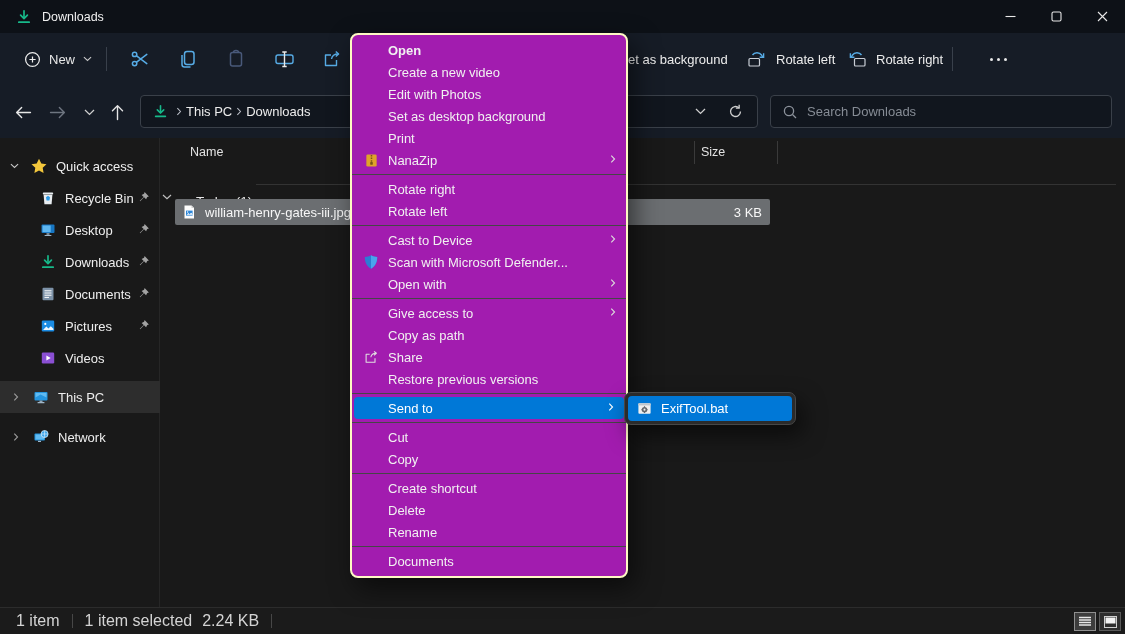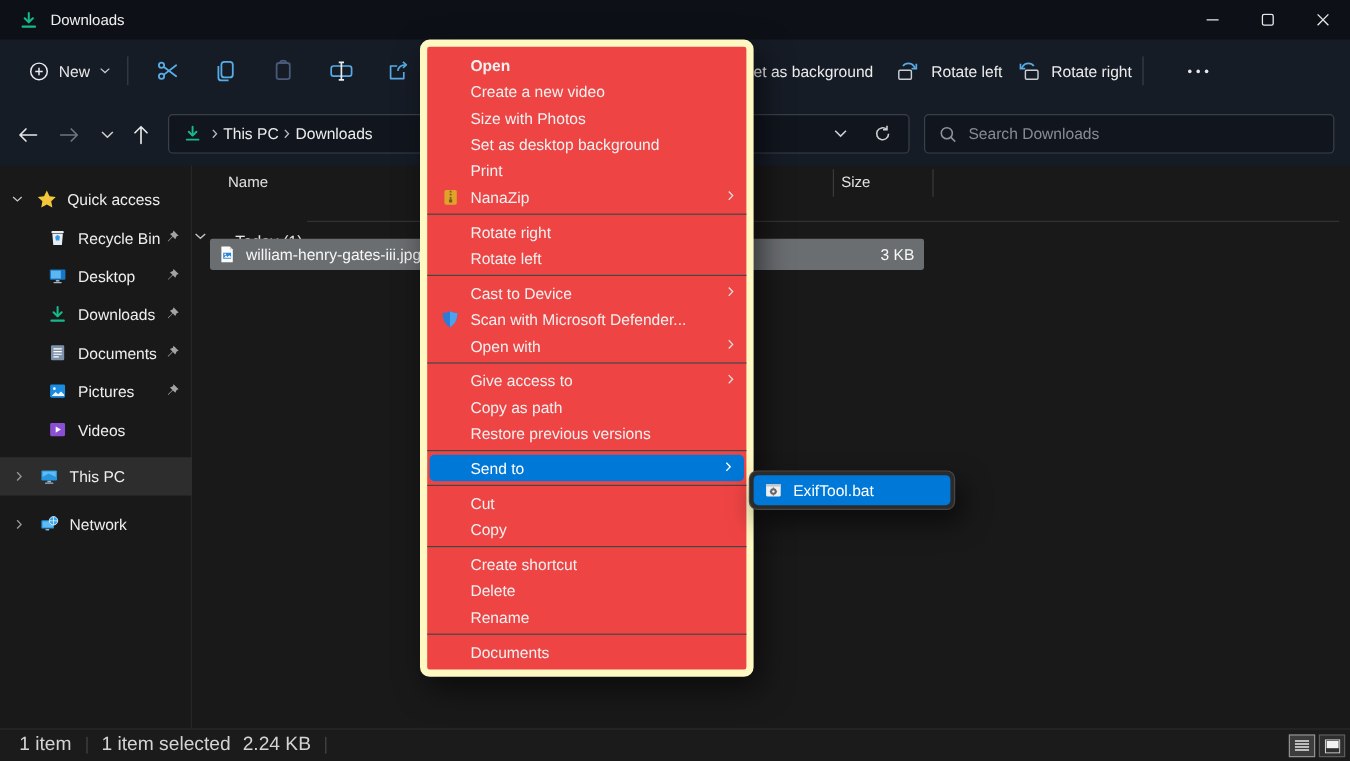--- a/index.html
+++ b/index.html
@@ -48,21 +48,21 @@
   .colhead { position:absolute; color:#e2e2e2; font-size:12.5px; }
   .coldiv { position:absolute; width:1px; height:23px; top:141px; background:#3a3a3a; }
   #group-row { position:absolute; left:162px; top:175px; display:flex; align-items:flex-start; gap:24px; color:#e8e8e8;margin-top:19px; }
   #group-line { position:absolute; left:256px; top:184px; width:860px; height:1px; background:#333333; }
   #file-row { position:absolute; left:175px; top:199px; width:595px; height:26px; background:#6b6e71; border-radius:2px; display:flex; align-items:center; z-index:1; }
   #file-row .fname { margin-left:8px; color:#f7f7f7; }
   #file-row .fsize { position:absolute; right:8px; color:#f7f7f7; }
   #file-row .fic { margin-left:6px; }
 
   
-  #ctx { position:absolute; left:350px; top:33px; width:278px; background:#ef4444; border:6px solid #fef9c3; border-radius:8px; padding:4px 0; box-shadow:6px 10px 26px rgba(0,0,0,.55); z-index:100; }
+  #ctx { position:absolute; left:350px; top:33px; width:278px; background:#a21caf; border:2px solid #fef9c3; border-radius:8px; padding:4px 0; box-shadow:6px 10px 26px rgba(0,0,0,.55); z-index:100; }
   .mi { position:relative; height:22px; display:flex; align-items:center; padding-left:36px; color:#f1f1f1; font-size:13px; }
   .mi.bold { font-weight:700; }
   .mi.hl { background:#0078d7; margin:0 2px; padding-left:34px; border-radius:4px; color:#ffffff; }
   .mi-ic { position:absolute; left:10px; top:2px; width:18px; height:18px; display:flex; align-items:center; justify-content:center; }
   .mi-arrow { position:absolute; right:10px; top:5px; }
   .msep { height:1px; margin:3px 0; background:#464646; }
 
   #submenu { position:absolute; left:624px; top:392px; width:172px; background:#2b2b2b; border:1px solid #474747; border-radius:7px; padding:3px; box-shadow:6px 10px 22px rgba(0,0,0,.55); z-index:110; }
   .smi { height:25px; background:#0078d7; border-radius:4px; display:flex; align-items:center; gap:9px; padding:0 9px; color:#ffffff; font-size:13px; }
 
@@ -402,21 +402,21 @@
 </div>
 
 <div id="ctx">
   <div class="mi bold">
       <span>Open</span>
     </div>
   <div class="mi">
       <span>Create a new video</span>
     </div>
   <div class="mi">
-      <span>Size with Photos</span>
+      <span>Edit with Photos</span>
     </div>
   <div class="mi">
       <span>Set as desktop background</span>
     </div>
   <div class="mi">
       <span>Print</span>
     </div>
   <div class="mi">
     <span class="mi-ic">
         <svg width="15" height="15" viewBox="0 0 16 16">
@@ -470,20 +470,30 @@
     <span>Give access to</span>
     <span class="mi-arrow">
         <svg width="6" height="10" viewBox="0 0 7 11">
           <polyline points="1.5,1.5 5.3,5.5 1.5,9.5" fill="none" stroke="#dcdcdc" stroke-width="1.3"></polyline>
         </svg>
       </span>
   </div>
   <div class="mi">
       <span>Copy as path</span>
     </div>
+  <div class="mi">
+    <span class="mi-ic">
+        <svg width="16" height="16" viewBox="0 0 18 18" fill="none" stroke="#e0e0e0" stroke-width="1.2" stroke-linejoin="round">
+          <path d="M13.5 10.5v4.5h-10v-9h4"></path>
+          <path d="M8.8 9.3C9.3 6.3 11.6 4.8 14.8 4.8"></path>
+          <path d="M12.4 2.6l2.6 2.2-2.6 2.2"></path>
+        </svg>
+      </span>
+    <span>Share</span>
+  </div>
   <div class="mi">
       <span>Restore previous versions</span>
     </div>
   <div class="msep"></div>
   <div class="mi hl">
     <span>Send to</span>
     <span class="mi-arrow">
         <svg width="6" height="10" viewBox="0 0 7 11">
           <polyline points="1.5,1.5 5.3,5.5 1.5,9.5" fill="none" stroke="#ffffff" stroke-width="1.3"></polyline>
         </svg>

